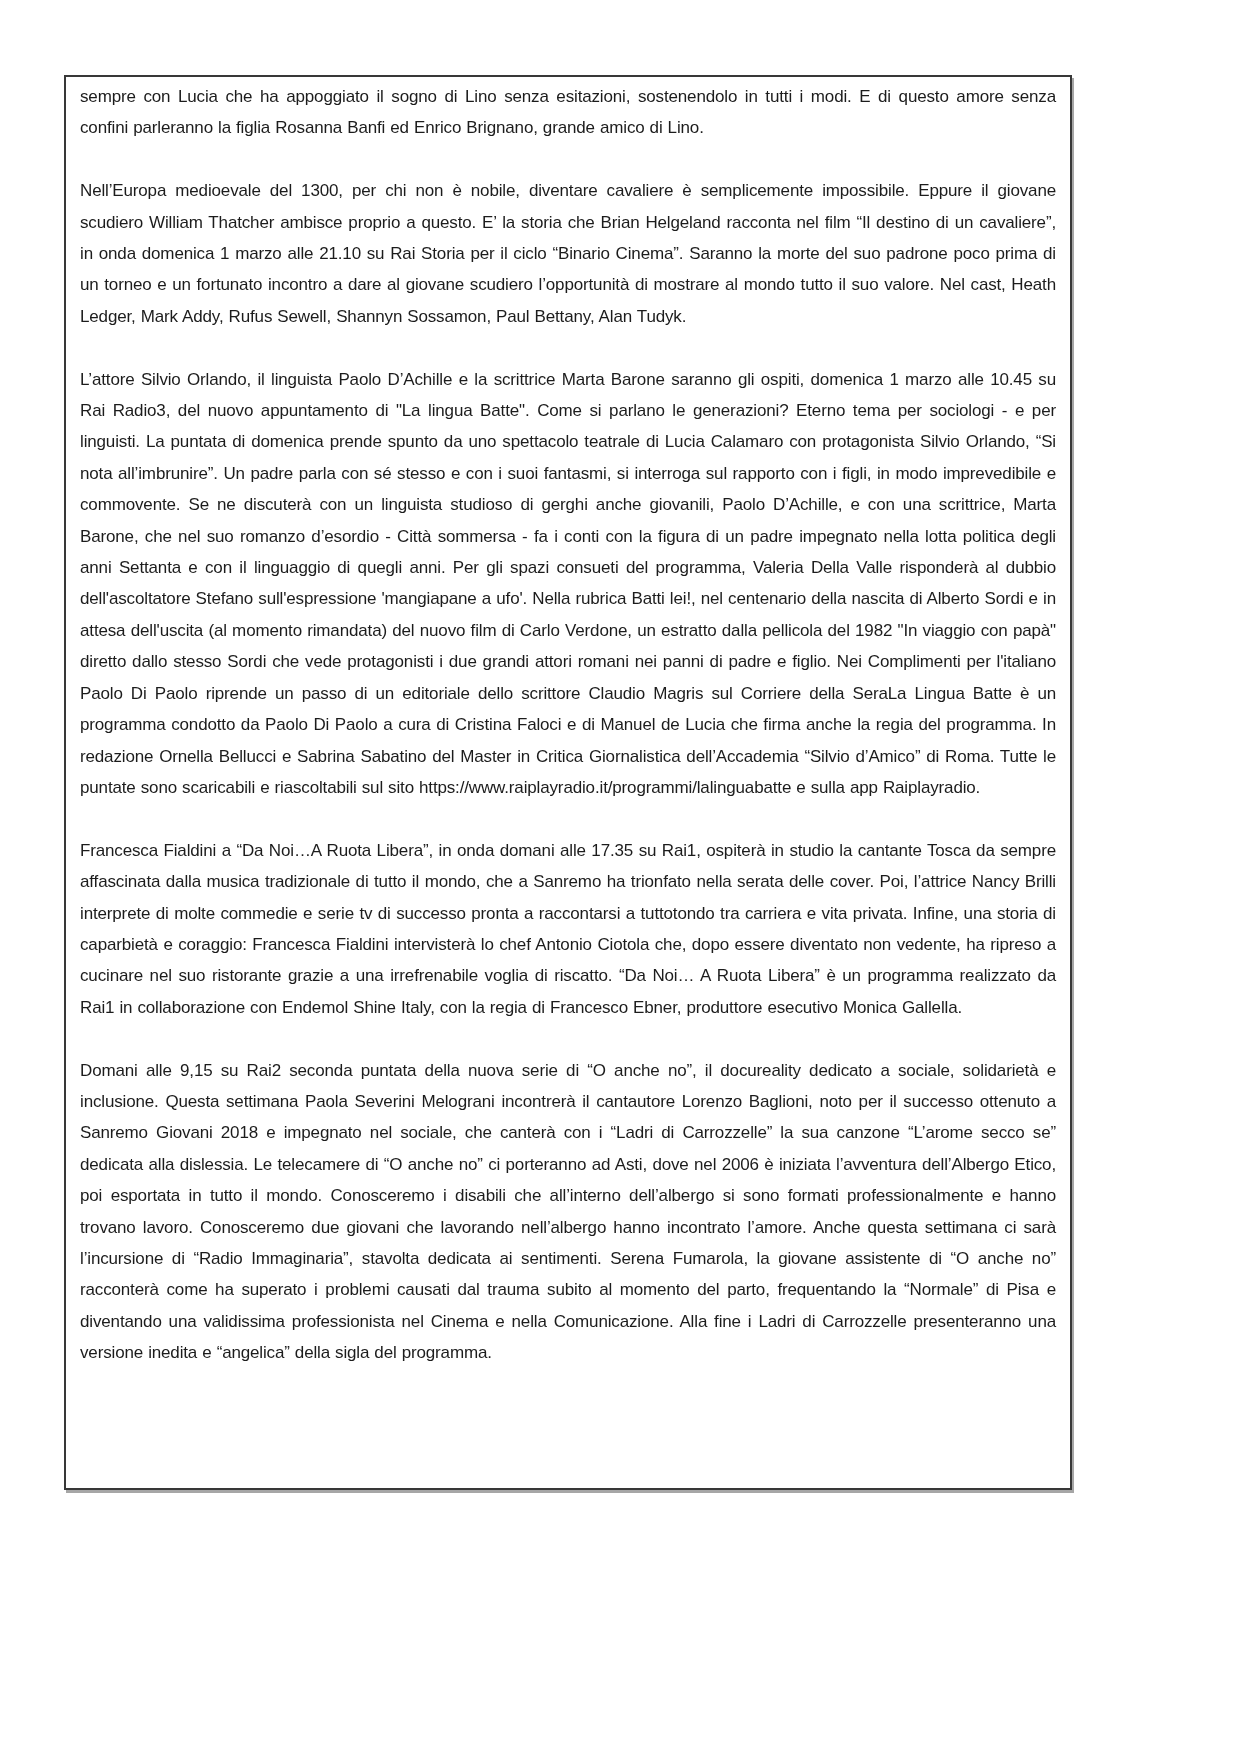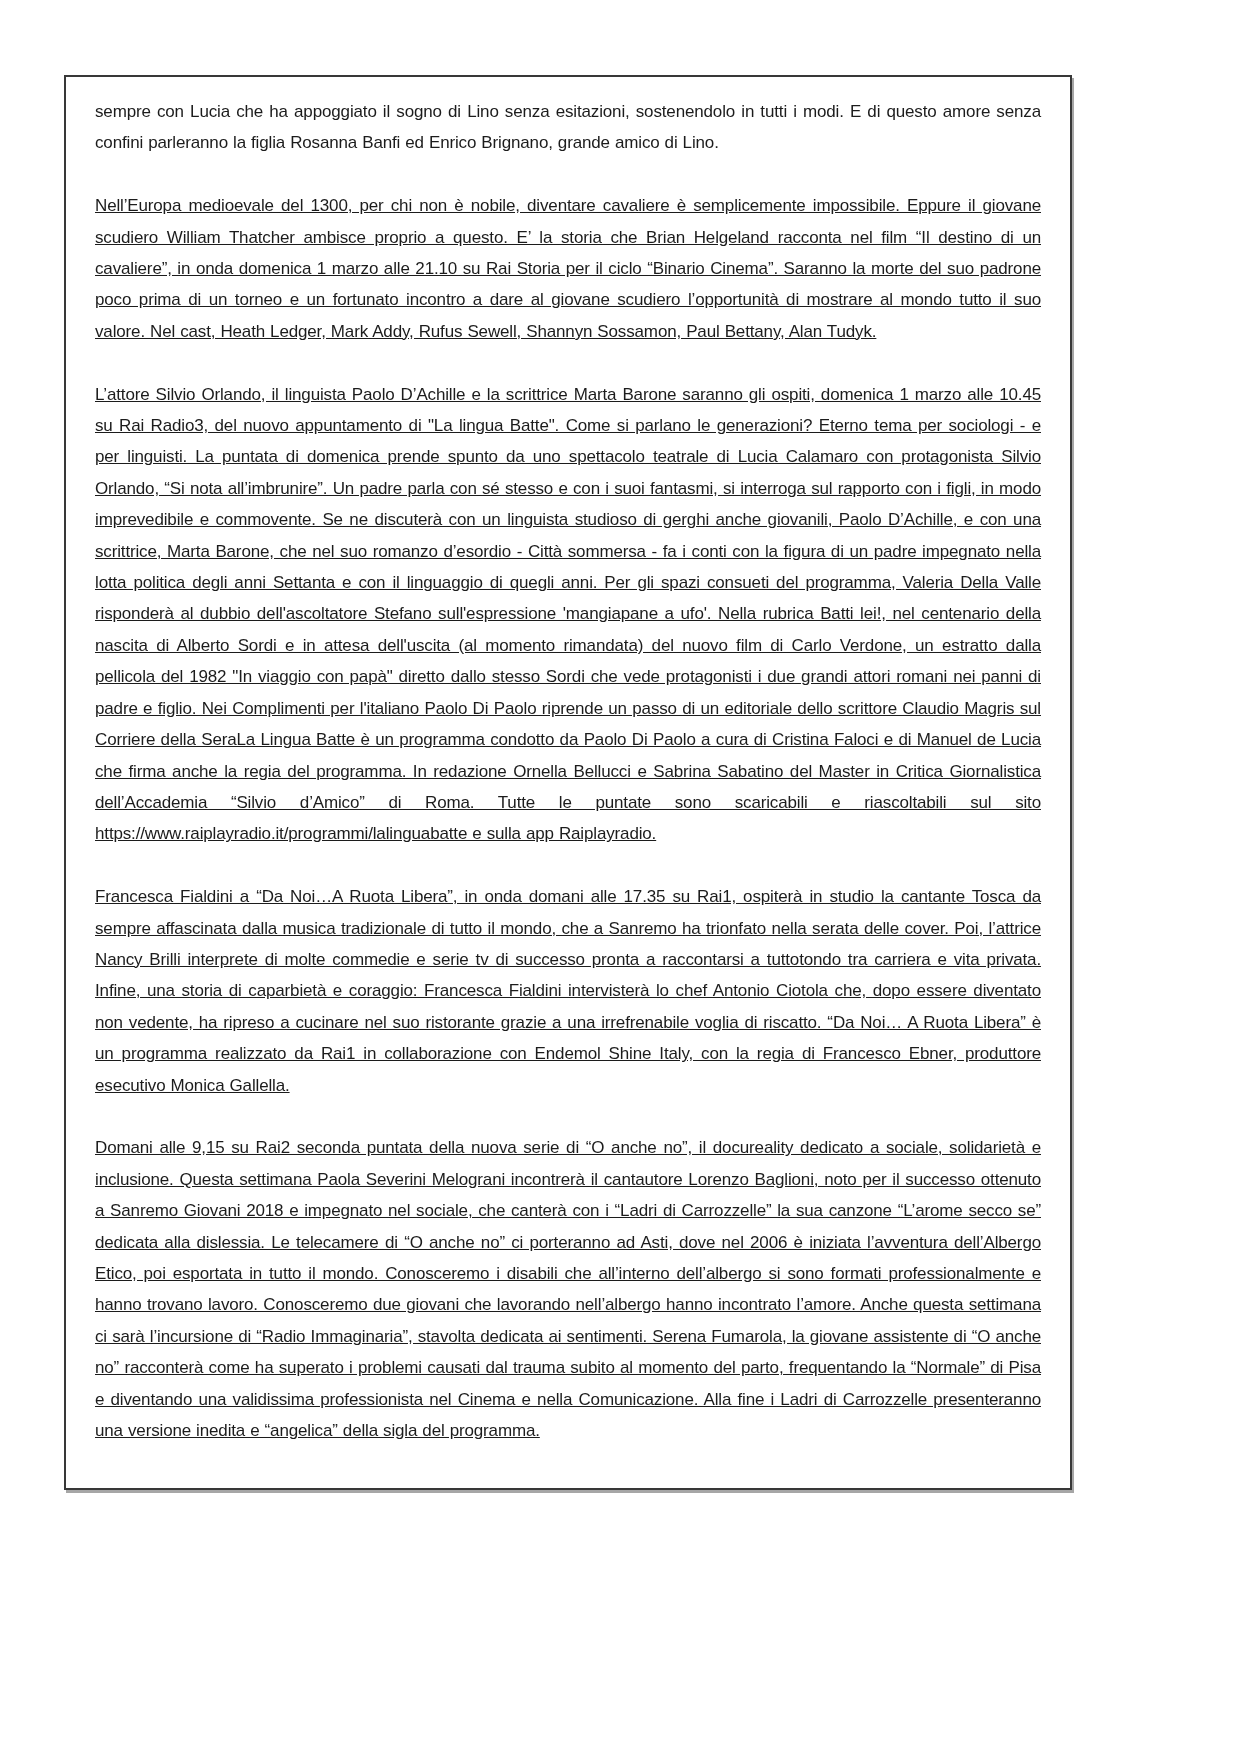--- a/index.html
+++ b/index.html
@@ -21,32 +21,31 @@
     top: 75px;
     width: 1008px;
     height: 1415px;
     box-sizing: border-box;
     border: 2px solid #383838;
     box-shadow: 2px 3px 0 #a6a6a6;
     padding: 4px 14px;
     background: #ffffff;
   }
   .text-frame p {
-    margin: 15px;
+    margin: 0;
     padding: 0;
     font-size: 17px;
     line-height: 31.4px;
     letter-spacing: -0.15px;
     color: #1c1c1c;
     text-align: justify;
     word-spacing: 0.5px;
   }
   .text-frame p + p {
     margin-top: 31.4px;
-    text-decoration: underline;
   }
 </style>
 </head>
 <body style="background: rgb(255, 255, 255);">
 
 <div class="page">
   <div class="text-frame" id="text-frame" style="border-color: rgb(56, 56, 56);">
       <p style="color: rgb(28, 28, 28);">sempre con Lucia che ha appoggiato il sogno di Lino senza esitazioni, sostenendolo in tutti i modi. E di questo amore senza confini parleranno la figlia Rosanna Banfi ed Enrico Brignano, grande amico di Lino.</p>
       <p style="color: rgb(28, 28, 28);">Nell’Europa medioevale del 1300, per chi non è nobile, diventare cavaliere è semplicemente impossibile. Eppure il giovane scudiero William Thatcher ambisce proprio a questo. E’ la storia che Brian Helgeland racconta nel film “Il destino di un cavaliere”, in onda domenica 1 marzo alle 21.10 su Rai Storia per il ciclo “Binario Cinema”. Saranno la morte del suo padrone poco prima di un torneo e un fortunato incontro a dare al giovane scudiero l’opportunità di mostrare al mondo tutto il suo valore. Nel cast, Heath Ledger, Mark Addy, Rufus Sewell, Shannyn Sossamon, Paul Bettany, Alan Tudyk.</p>
       <p style="color: rgb(28, 28, 28);">L’attore Silvio Orlando, il linguista Paolo D’Achille e la scrittrice Marta Barone saranno gli ospiti, domenica 1 marzo alle 10.45 su Rai Radio3, del nuovo appuntamento di "La lingua Batte". Come si parlano le generazioni? Eterno tema per sociologi - e per linguisti. La puntata di domenica prende spunto da uno spettacolo teatrale di Lucia Calamaro con protagonista Silvio Orlando, “Si nota all’imbrunire”. Un padre parla con sé stesso e con i suoi fantasmi, si interroga sul rapporto con i figli, in modo imprevedibile e commovente. Se ne discuterà con un linguista studioso di gerghi anche giovanili, Paolo D’Achille, e con una scrittrice, Marta Barone, che nel suo romanzo d’esordio - Città sommersa - fa i conti con la figura di un padre impegnato nella lotta politica degli anni Settanta e con il linguaggio di quegli anni. Per gli spazi consueti del programma, Valeria Della Valle risponderà al dubbio dell'ascoltatore Stefano sull'espressione 'mangiapane a ufo'. Nella rubrica Batti lei!, nel centenario della nascita di Alberto Sordi e in attesa dell'uscita (al momento rimandata) del nuovo film di Carlo Verdone, un estratto dalla pellicola del 1982 "In viaggio con papà" diretto dallo stesso Sordi che vede protagonisti i due grandi attori romani nei panni di padre e figlio. Nei Complimenti per l'italiano Paolo Di Paolo riprende un passo di un editoriale dello scrittore Claudio Magris sul Corriere della SeraLa Lingua Batte è un programma condotto da Paolo Di Paolo a cura di Cristina Faloci e di Manuel de Lucia che firma anche la regia del programma. In redazione Ornella Bellucci e Sabrina Sabatino del Master in Critica Giornalistica dell’Accademia “Silvio d’Amico” di Roma. Tutte le puntate sono scaricabili e riascoltabili sul sito https://www.raiplayradio.it/programmi/lalinguabatte e sulla app Raiplayradio.</p>

